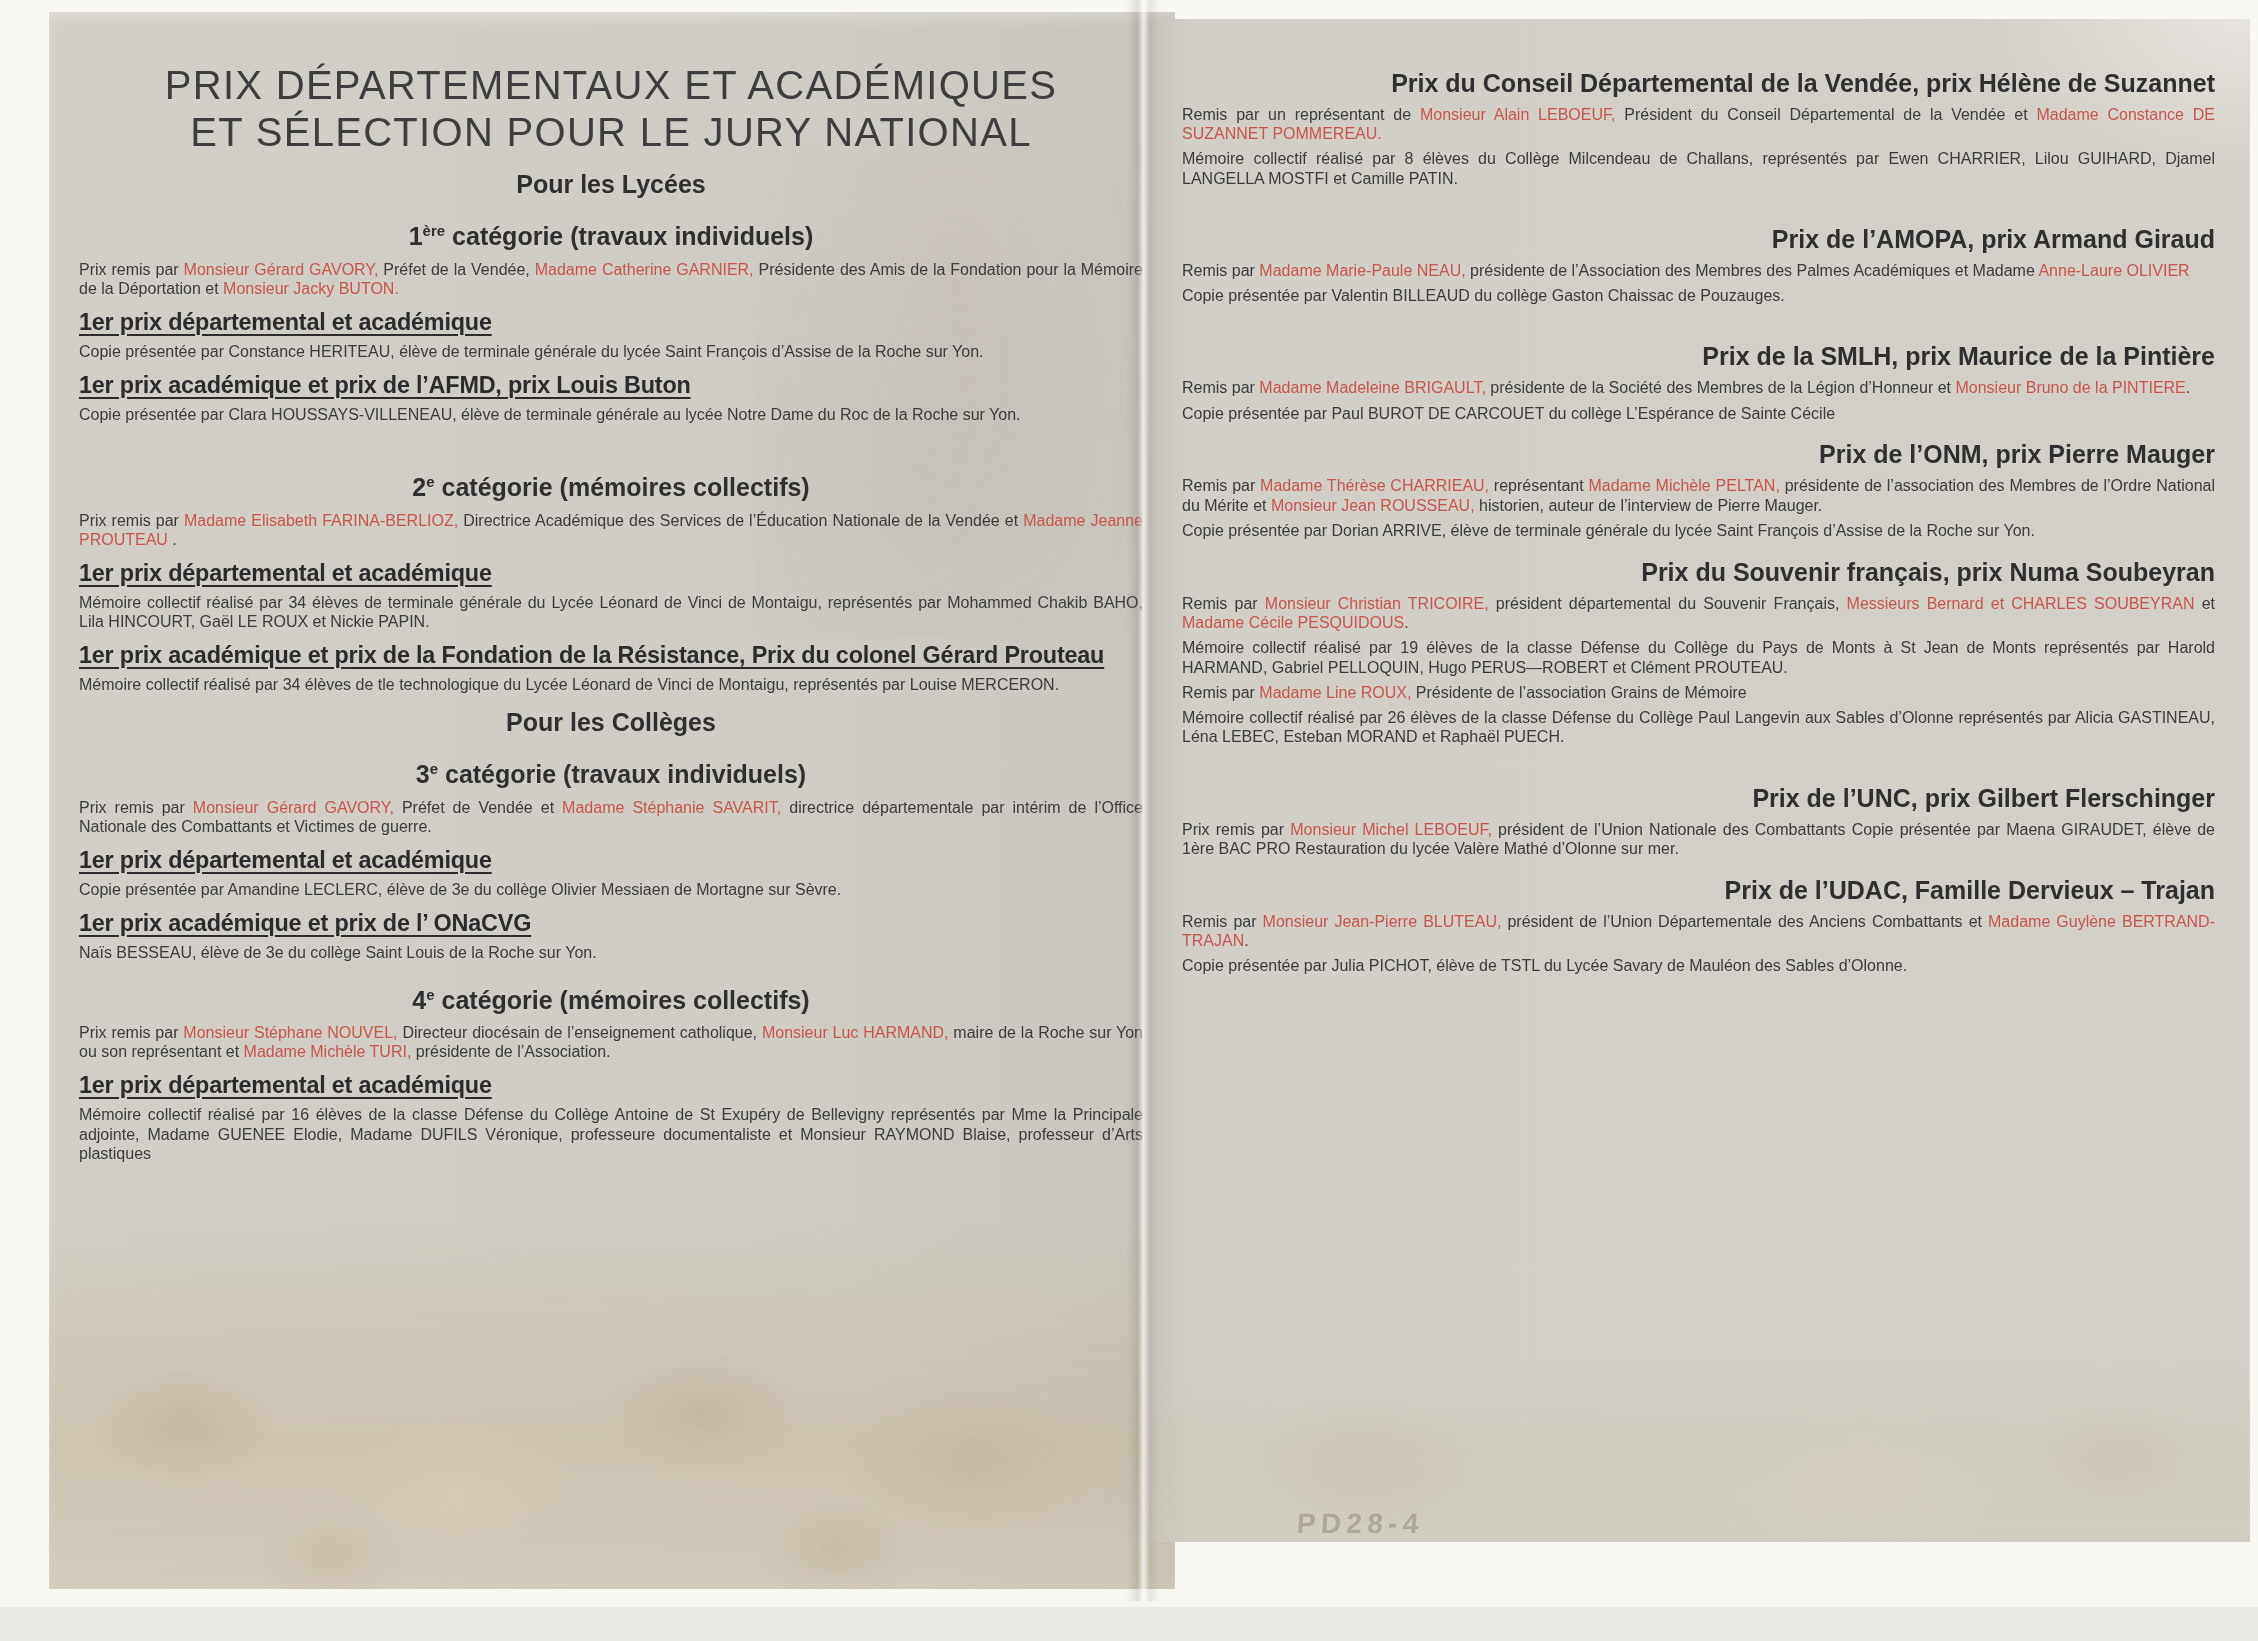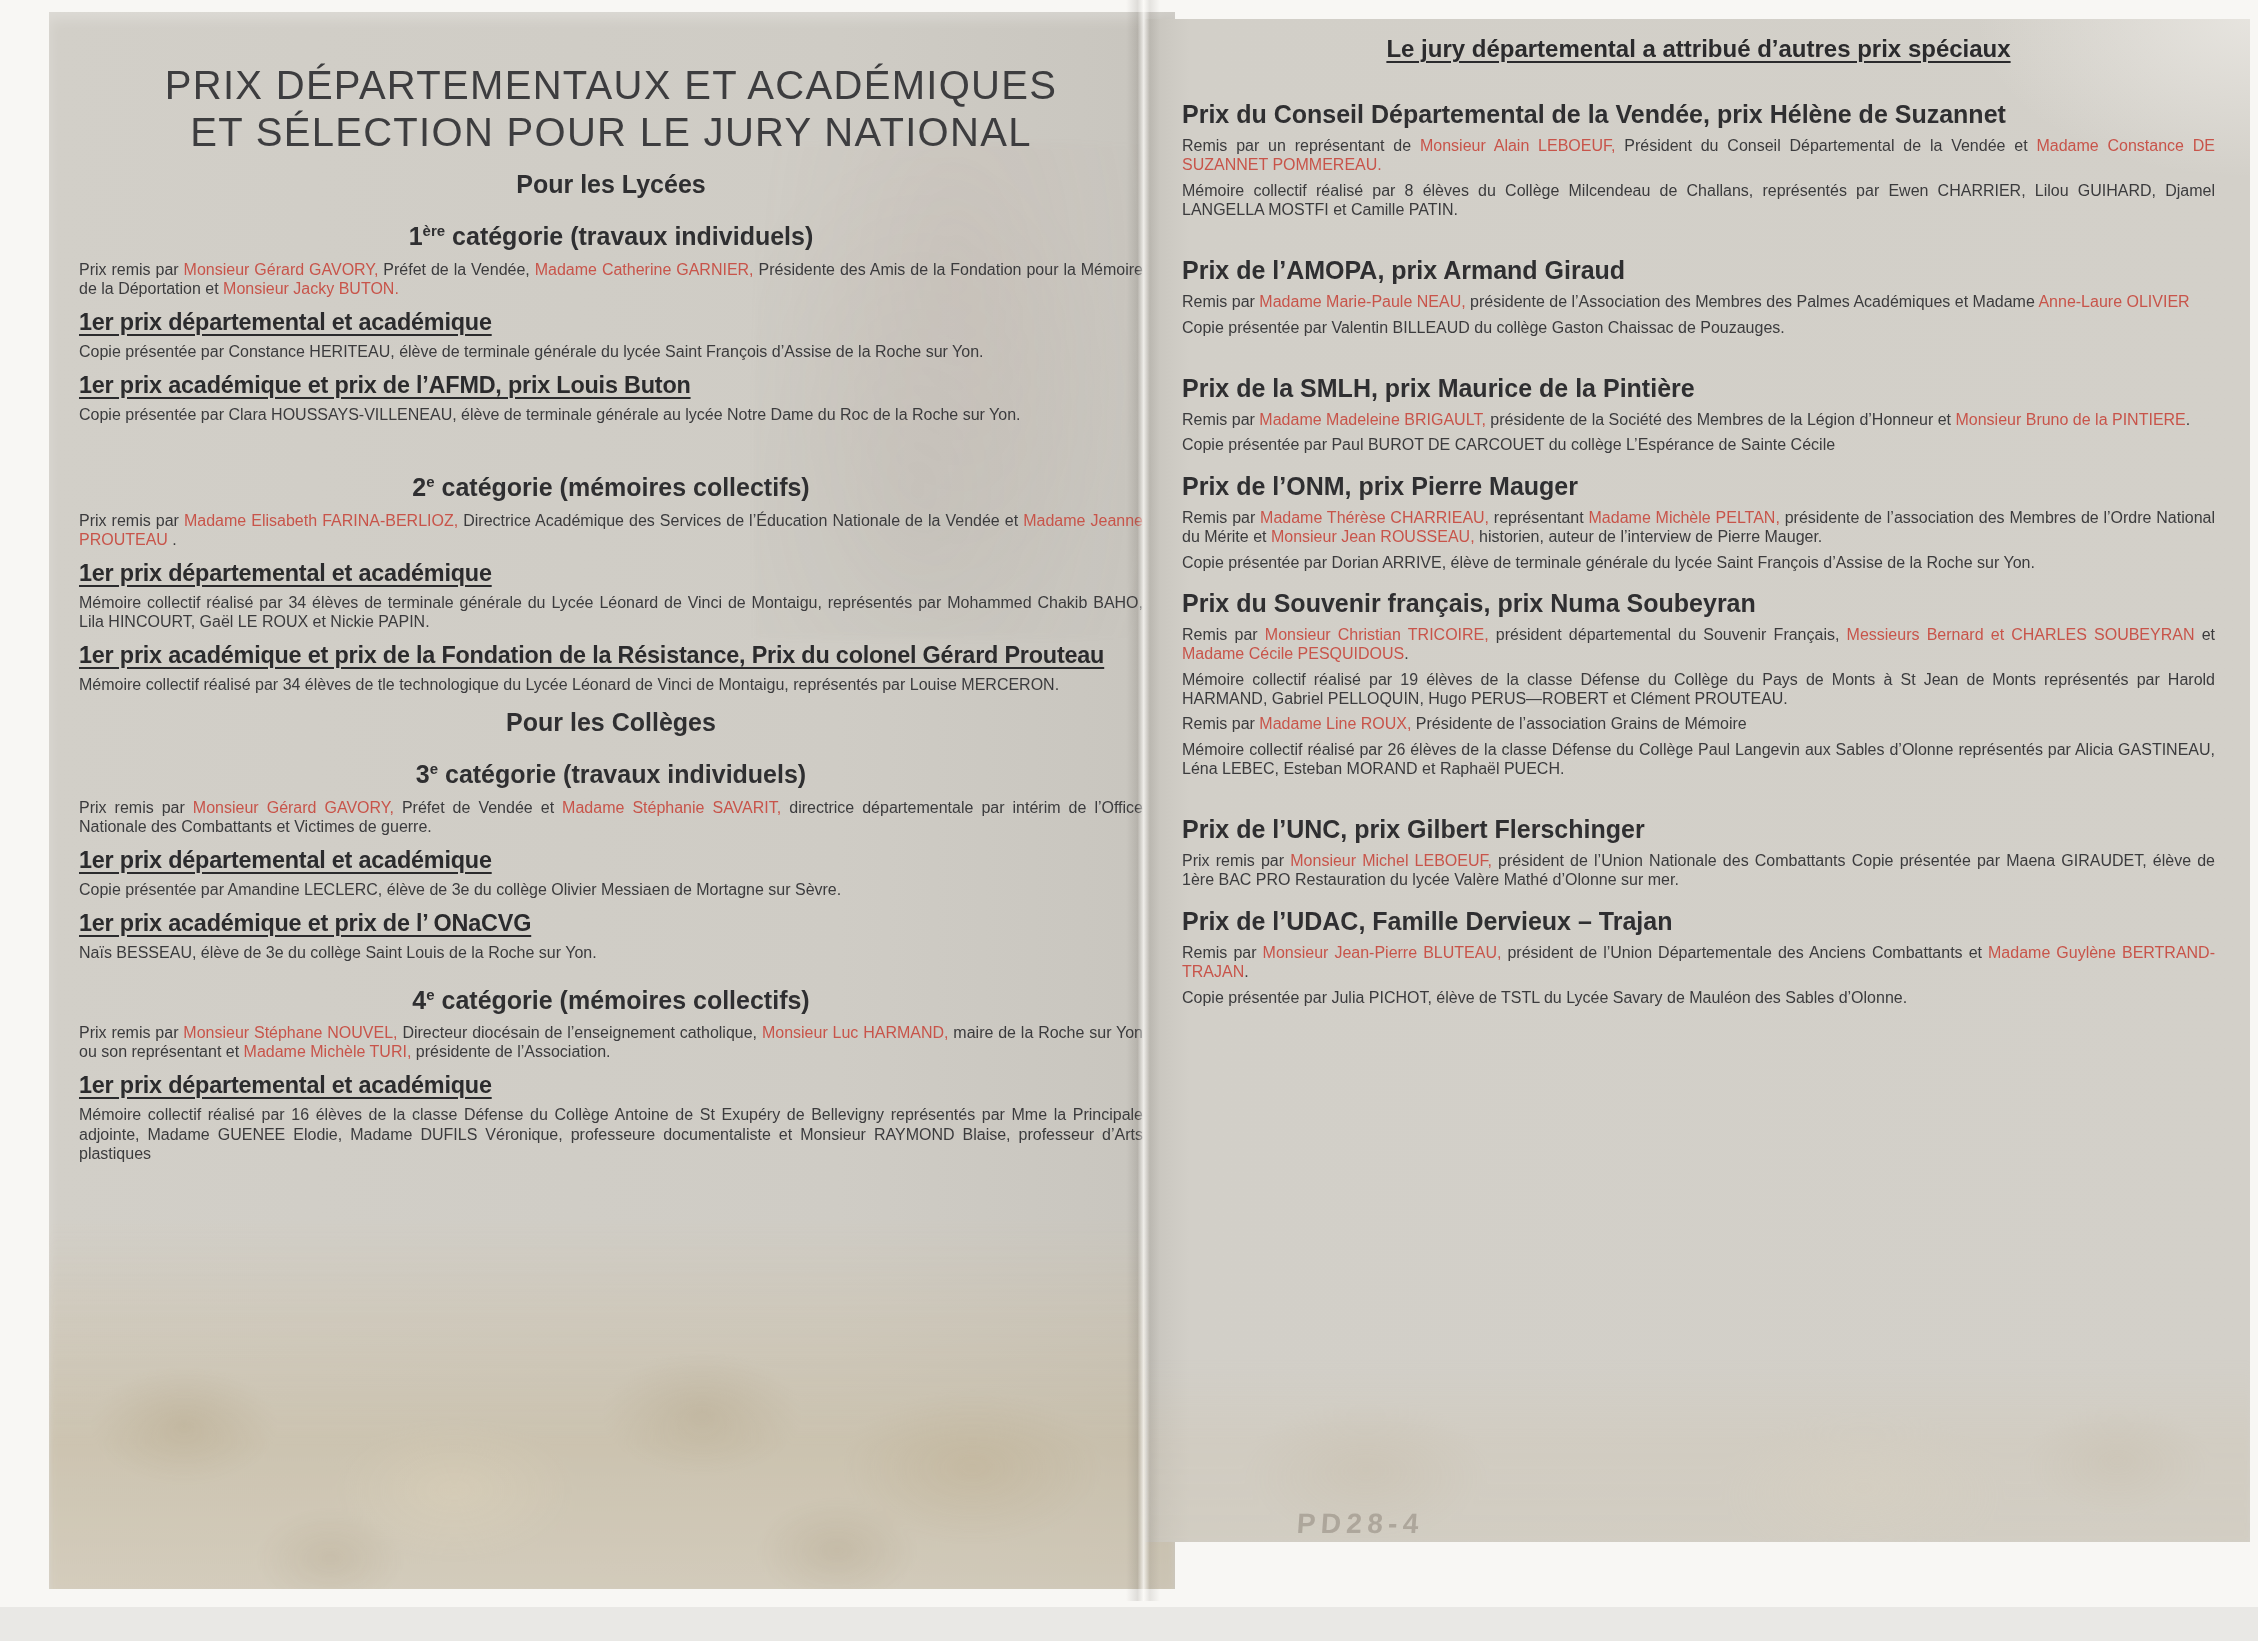--- a/index.html
+++ b/index.html
@@ -25,21 +25,21 @@
   .contentR{position:relative;z-index:2;padding:12.4px 35px 0 37px;}
 
   .blk{margin:0;}
   .blk.title{
     text-align:center;font-size:40px;line-height:1.17;letter-spacing:1.3px;
     color:#3d3d3f;font-weight:400;margin:25px 0 12.4px;
   }
   .blk.cb{text-align:center;font-weight:700;font-size:25px;margin:14px 0 7px;color:#2f2f31;}
   .blk.cat{text-align:center;font-weight:700;font-size:25px;margin:23px 0 8.8px;color:#2f2f31;}
   .blk.cat.sp{margin-top:49px;}
-  .blk.h{text-align:left;font-weight:700;font-size:25px;margin:17.6px 0 7px;color:#2f2f31;}
+  .blk.h{text-align:right;font-weight:700;font-size:25px;margin:17.6px 0 7px;color:#2f2f31;}
   .blk.h.sp{margin-top:37px;}
   .blk.ulc{
     text-align:center;font-weight:700;font-size:24px;color:#2b2b2d;margin:3.5px 0 8.8px;
     text-decoration:underline;text-decoration-thickness:2.2px;text-underline-offset:3.5px;
   }
   .blk.ul{
     font-weight:700;font-size:23.4px;letter-spacing:-0.2px;color:#2b2b2d;margin:10.6px 0 2.6px;
     text-decoration:underline;text-decoration-thickness:2.2px;text-underline-offset:4.4px;
   }
   .blk.p{
@@ -125,21 +125,20 @@
       <div class="blk p"><span>Prix remis par </span><span class="red">Monsieur Stéphane NOUVEL,</span><span> Directeur diocésain de l’enseignement catholique, </span><span class="red">Monsieur Luc HARMAND,</span><span> maire de la Roche sur Yon ou son représentant et </span><span class="red">Madame Michèle TURI,</span><span> présidente de l’Association.</span></div>
       <div class="blk ul">1er prix départemental et académique</div>
       <div class="blk p"><span>Mémoire collectif réalisé par 16 élèves de la classe Défense du Collège Antoine de St Exupéry de Bellevigny représentés par Mme la Principale adjointe, Madame GUENEE Elodie, Madame DUFILS Véronique, professeure documentaliste et Monsieur RAYMOND Blaise, professeur d’Arts plastiques</span></div>
     </div>
 </div>
 
 <div class="page" id="pageR">
   <div class="photo" id="photoR"></div>
   <div id="wm">PD28-4</div>
   <div class="contentR">
-      <div class="blk ulc">Le jury départemental a attribué d’autres prix spéciaux</div>
       <div class="blk h sp">Prix du Conseil Départemental de la Vendée, prix Hélène de Suzannet</div>
       <div class="blk p"><span>Remis par un représentant de </span><span class="red">Monsieur Alain LEBOEUF,</span><span> Président du Conseil Départemental de la Vendée et </span><span class="red">Madame Constance DE SUZANNET POMMEREAU.</span></div>
       <div class="blk p"><span>Mémoire collectif réalisé par 8 élèves du Collège Milcendeau de Challans, représentés par Ewen CHARRIER, Lilou GUIHARD, Djamel LANGELLA MOSTFI et Camille PATIN.</span></div>
       <div class="blk h sp">Prix de l’AMOPA, prix Armand Giraud</div>
       <div class="blk p"><span>Remis par </span><span class="red">Madame Marie-Paule NEAU,</span><span> présidente de l’Association des Membres des Palmes Académiques et Madame </span><span class="red">Anne-Laure OLIVIER</span></div>
       <div class="blk p"><span>Copie présentée par Valentin BILLEAUD du collège Gaston Chaissac de Pouzauges.</span></div>
       <div class="blk h sp">Prix de la SMLH, prix Maurice de la Pintière</div>
       <div class="blk p"><span>Remis par </span><span class="red">Madame Madeleine BRIGAULT,</span><span> présidente de la Société des Membres de la Légion d’Honneur et </span><span class="red">Monsieur Bruno de la PINTIERE</span><span>.</span></div>
       <div class="blk p"><span>Copie présentée par Paul BUROT DE CARCOUET du collège L’Espérance de Sainte Cécile</span></div>
       <div class="blk h">Prix de l’ONM, prix Pierre Mauger</div>

